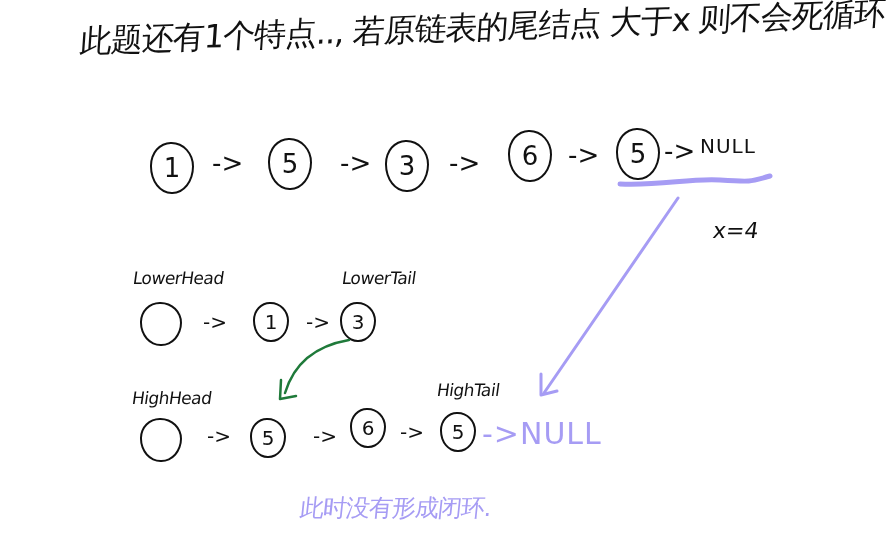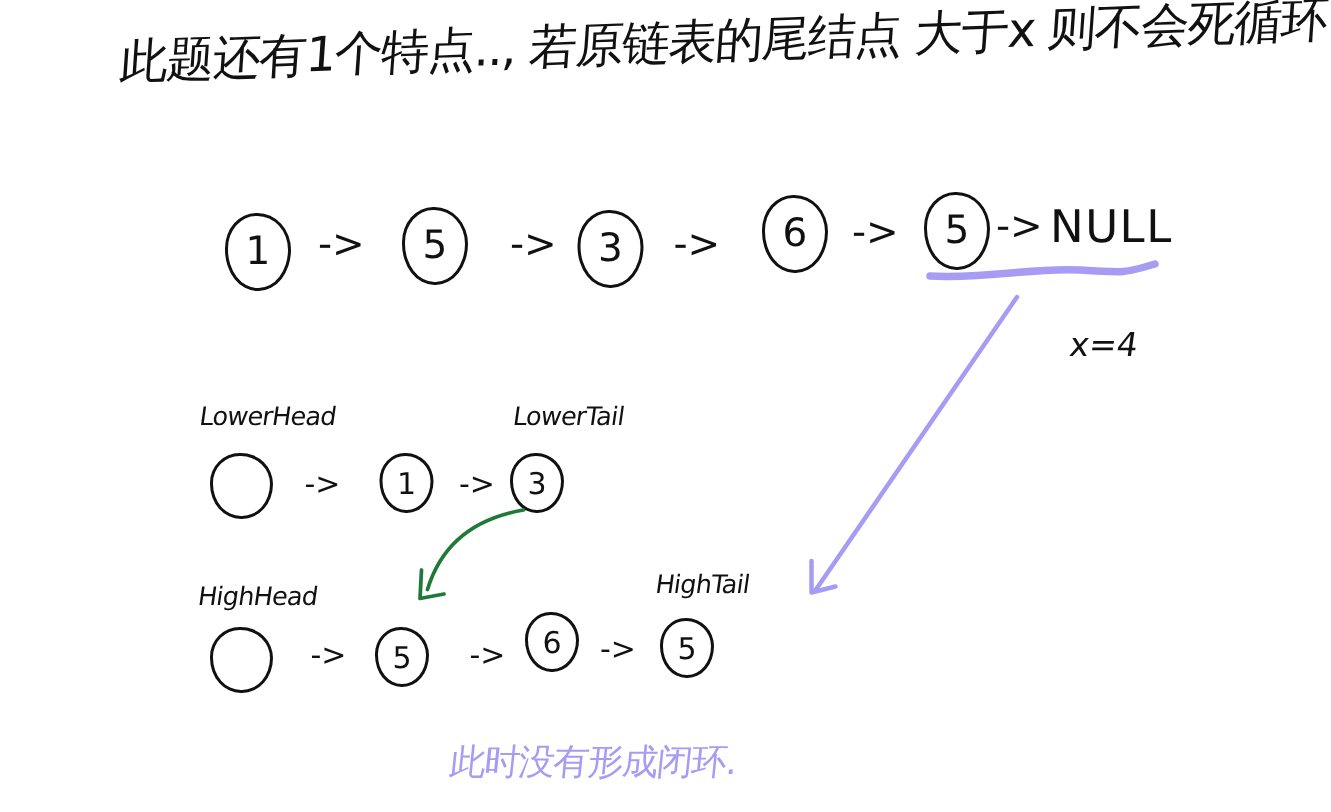--- a/index.html
+++ b/index.html
@@ -101,21 +101,21 @@
 
   <div class="node big" style="left:508px; top:130px;">
     <span>6</span>
   </div>
   <div class="arrow big" style="left:568px; top:140px;">-&gt;</div>
 
   <div class="node big" style="left:616px; top:128px;">
     <span>5</span>
   </div>
   <div class="arrow big" style="left:664px; top:136px;">-&gt;</div>
-  <div class="null-text" style="left:700px; top:134px; font-size:30px; color:#111;">NULL</div>
+  <div class="null-text" style="left:700px; top:134px; font-size:20px; color:#111;">NULL</div>
 
   <div class="xeq">x=4</div>
 
   <div class="label" style="left:133px; top:268px;">LowerHead</div>
   <div class="label" style="left:342px; top:268px;">LowerTail</div>
 
   <div class="node empty" style="left:140px; top:302px;">
     <span></span>
   </div>
   <div class="arrow small" style="left:203px; top:310px;">-&gt;</div>
@@ -138,20 +138,21 @@
     <span>5</span>
   </div>
   <div class="arrow small" style="left:313px; top:424px;">-&gt;</div>
   <div class="node small" style="left:350px; top:408px;">
     <span>6</span>
   </div>
   <div class="arrow small" style="left:400px; top:420px;">-&gt;</div>
   <div class="node small" style="left:440px; top:412px;">
     <span>5</span>
   </div>
+  <div class="null-text" style="left:482px; top:416px; font-size:30px; color:#a69cf4;">-&gt;NULL</div>
 
   <svg class="overlay" width="887" height="541" viewBox="0 0 887 541">
     <path d="M620 184 C 660 186, 690 178, 720 180 S 750 182, 770 176" stroke="#a69cf4" stroke-width="5" fill="none" stroke-linecap="round"></path>
     <path d="M678 198 L 544 393" stroke="#a69cf4" stroke-width="3" fill="none" stroke-linecap="round"></path>
     <path d="M541 374 L 541 395 L 557 391" stroke="#a69cf4" stroke-width="3" fill="none" stroke-linecap="round" stroke-linejoin="round"></path>
     <path d="M349 340 C 320 345, 295 360, 285 393" stroke="#1f7a3a" stroke-width="2.5" fill="none" stroke-linecap="round"></path>
     <path d="M281 380 L 280 399 L 296 396" stroke="#1f7a3a" stroke-width="2.5" fill="none" stroke-linecap="round" stroke-linejoin="round"></path>
   </svg>
 
   <div class="note" style="color:#a69cf4;">此时没有形成闭环.</div>

